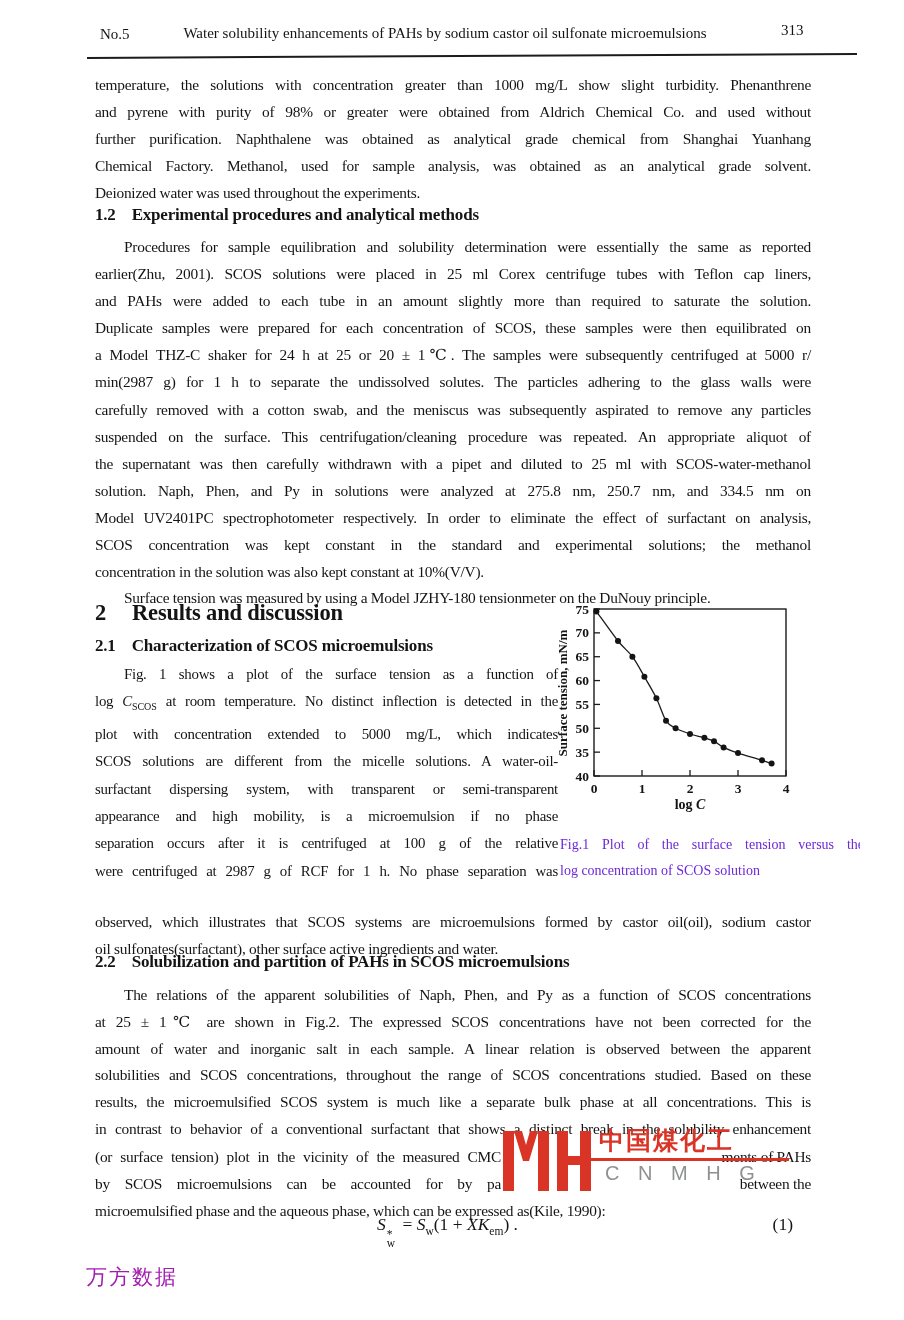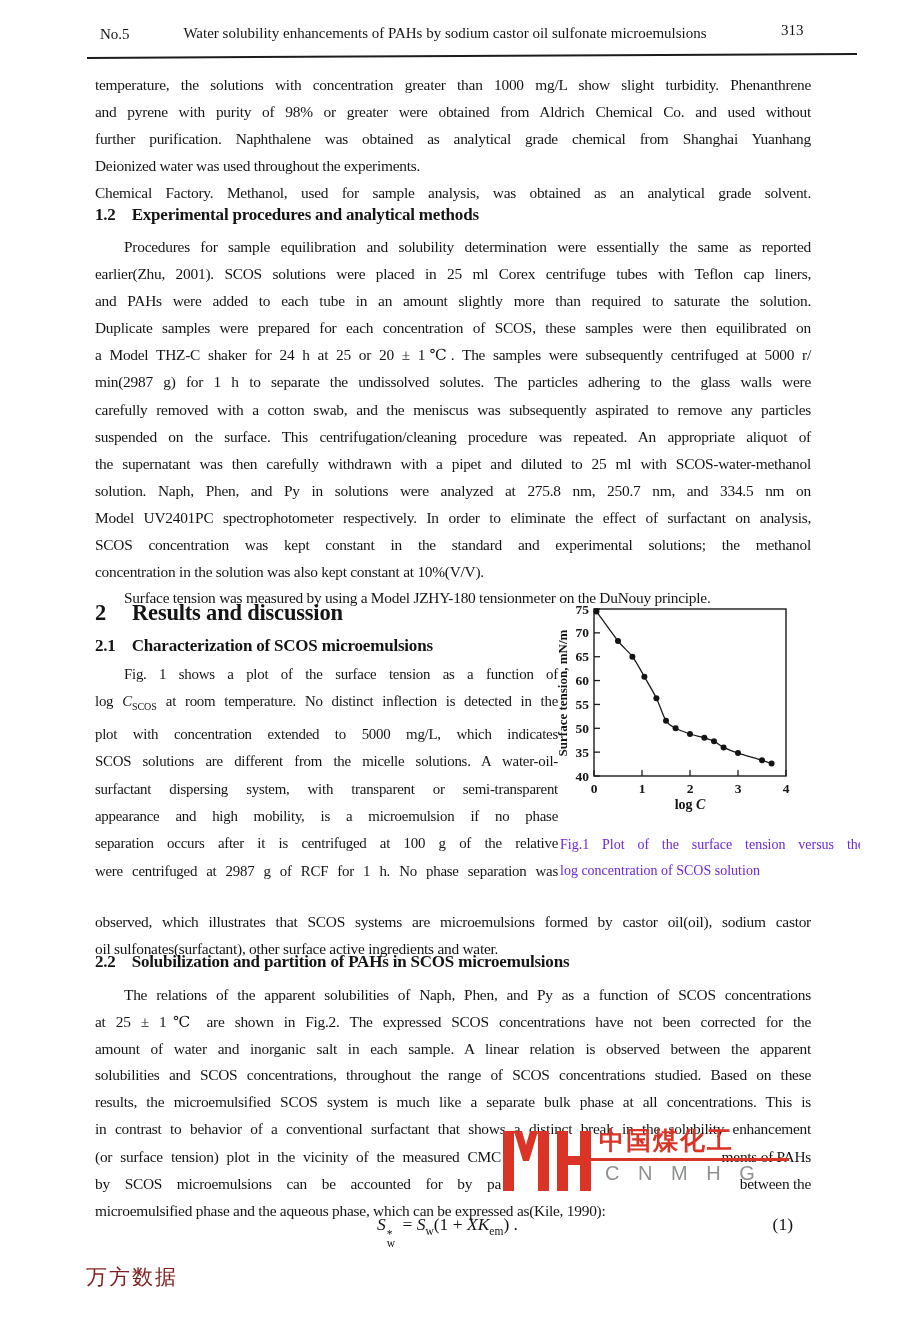--- a/index.html
+++ b/index.html
@@ -64,39 +64,39 @@
 
   
   .equation{position:absolute;left:95px;top:1214px;width:716px;height:30px;font-size:17.5px;}
   .eq-body{position:absolute;left:282px;top:0;}
   .eq-num{position:absolute;right:18px;top:0;}
   .ss{display:inline-flex;flex-direction:column;align-items:flex-start;vertical-align:-8px;
       line-height:9px;font-size:11.5px;margin:0 3px 0 1px;}
   .eq-sub{font-size:11.5px;}
 
   
-  .footer-brand{position:absolute;left:86px;top:1263px;font-size:21px;letter-spacing:2px;color:#7f1d1d;
+  .footer-brand{position:absolute;left:86px;top:1263px;font-size:21px;letter-spacing:2px;color:#a21caf;
                 font-family:"Liberation Sans","DejaVu Sans",sans-serif;}
 </style>
 </head>
 <body>
 
 <div class="page">
 
   <div class="hdr-no">No.5</div>
   <div class="hdr-title">Water solubility enhancements of PAHs by sodium castor oil sulfonate microemulsions</div>
   <div class="hdr-page">313</div>
   <div class="hdr-rule"></div>
 
   <div class="tb para1">
       <div class="tl">temperature, the solutions with concentration greater than 1000 mg/L show slight turbidity. Phenanthrene</div>
       <div class="tl">and pyrene with purity of 98% or greater were obtained from Aldrich Chemical Co. and used without</div>
       <div class="tl">further purification. Naphthalene was obtained as analytical grade chemical from Shanghai Yuanhang</div>
+      <div class="tl">Chemical Factory. Methanol, used for sample analysis, was obtained as an analytical grade solvent.</div>
       <div class="tl last">Deionized water was used throughout the experiments.</div>
-      <div class="tl">Chemical Factory. Methanol, used for sample analysis, was obtained as an analytical grade solvent.</div>
     </div>
 
   <div class="hsec h12">
     <span class="hnum">1.2</span><span>Experimental procedures and analytical methods</span>
   </div>
 
   <div class="tb para2">
       <div class="tl ind">Procedures for sample equilibration and solubility determination were essentially the same as reported</div>
       <div class="tl">earlier(Zhu, 2001). SCOS solutions were placed in 25 ml Corex centrifuge tubes with Teflon cap liners,</div>
       <div class="tl">and PAHs were added to each tube in an amount slightly more than required to saturate the solution.</div>

